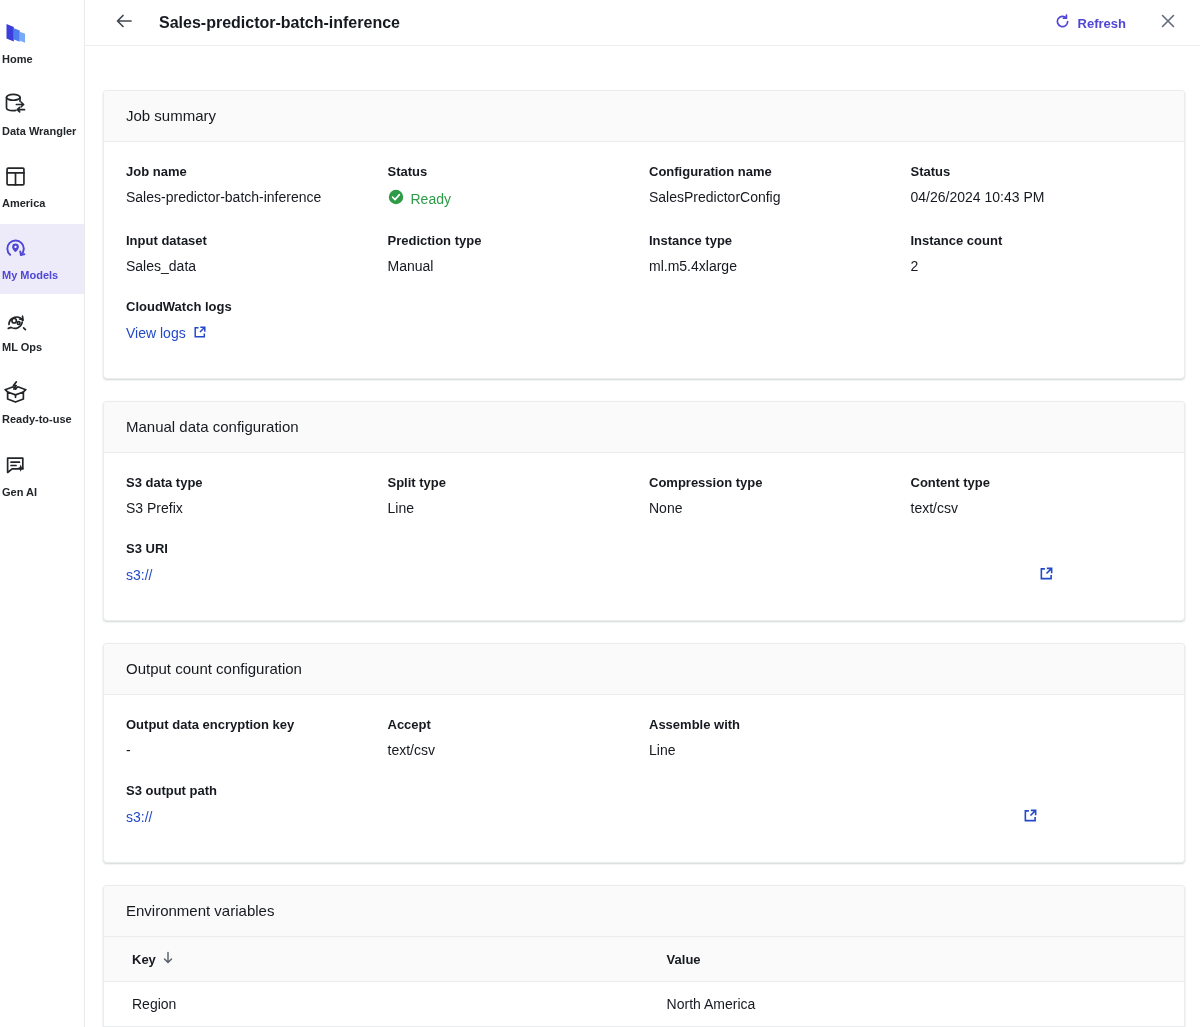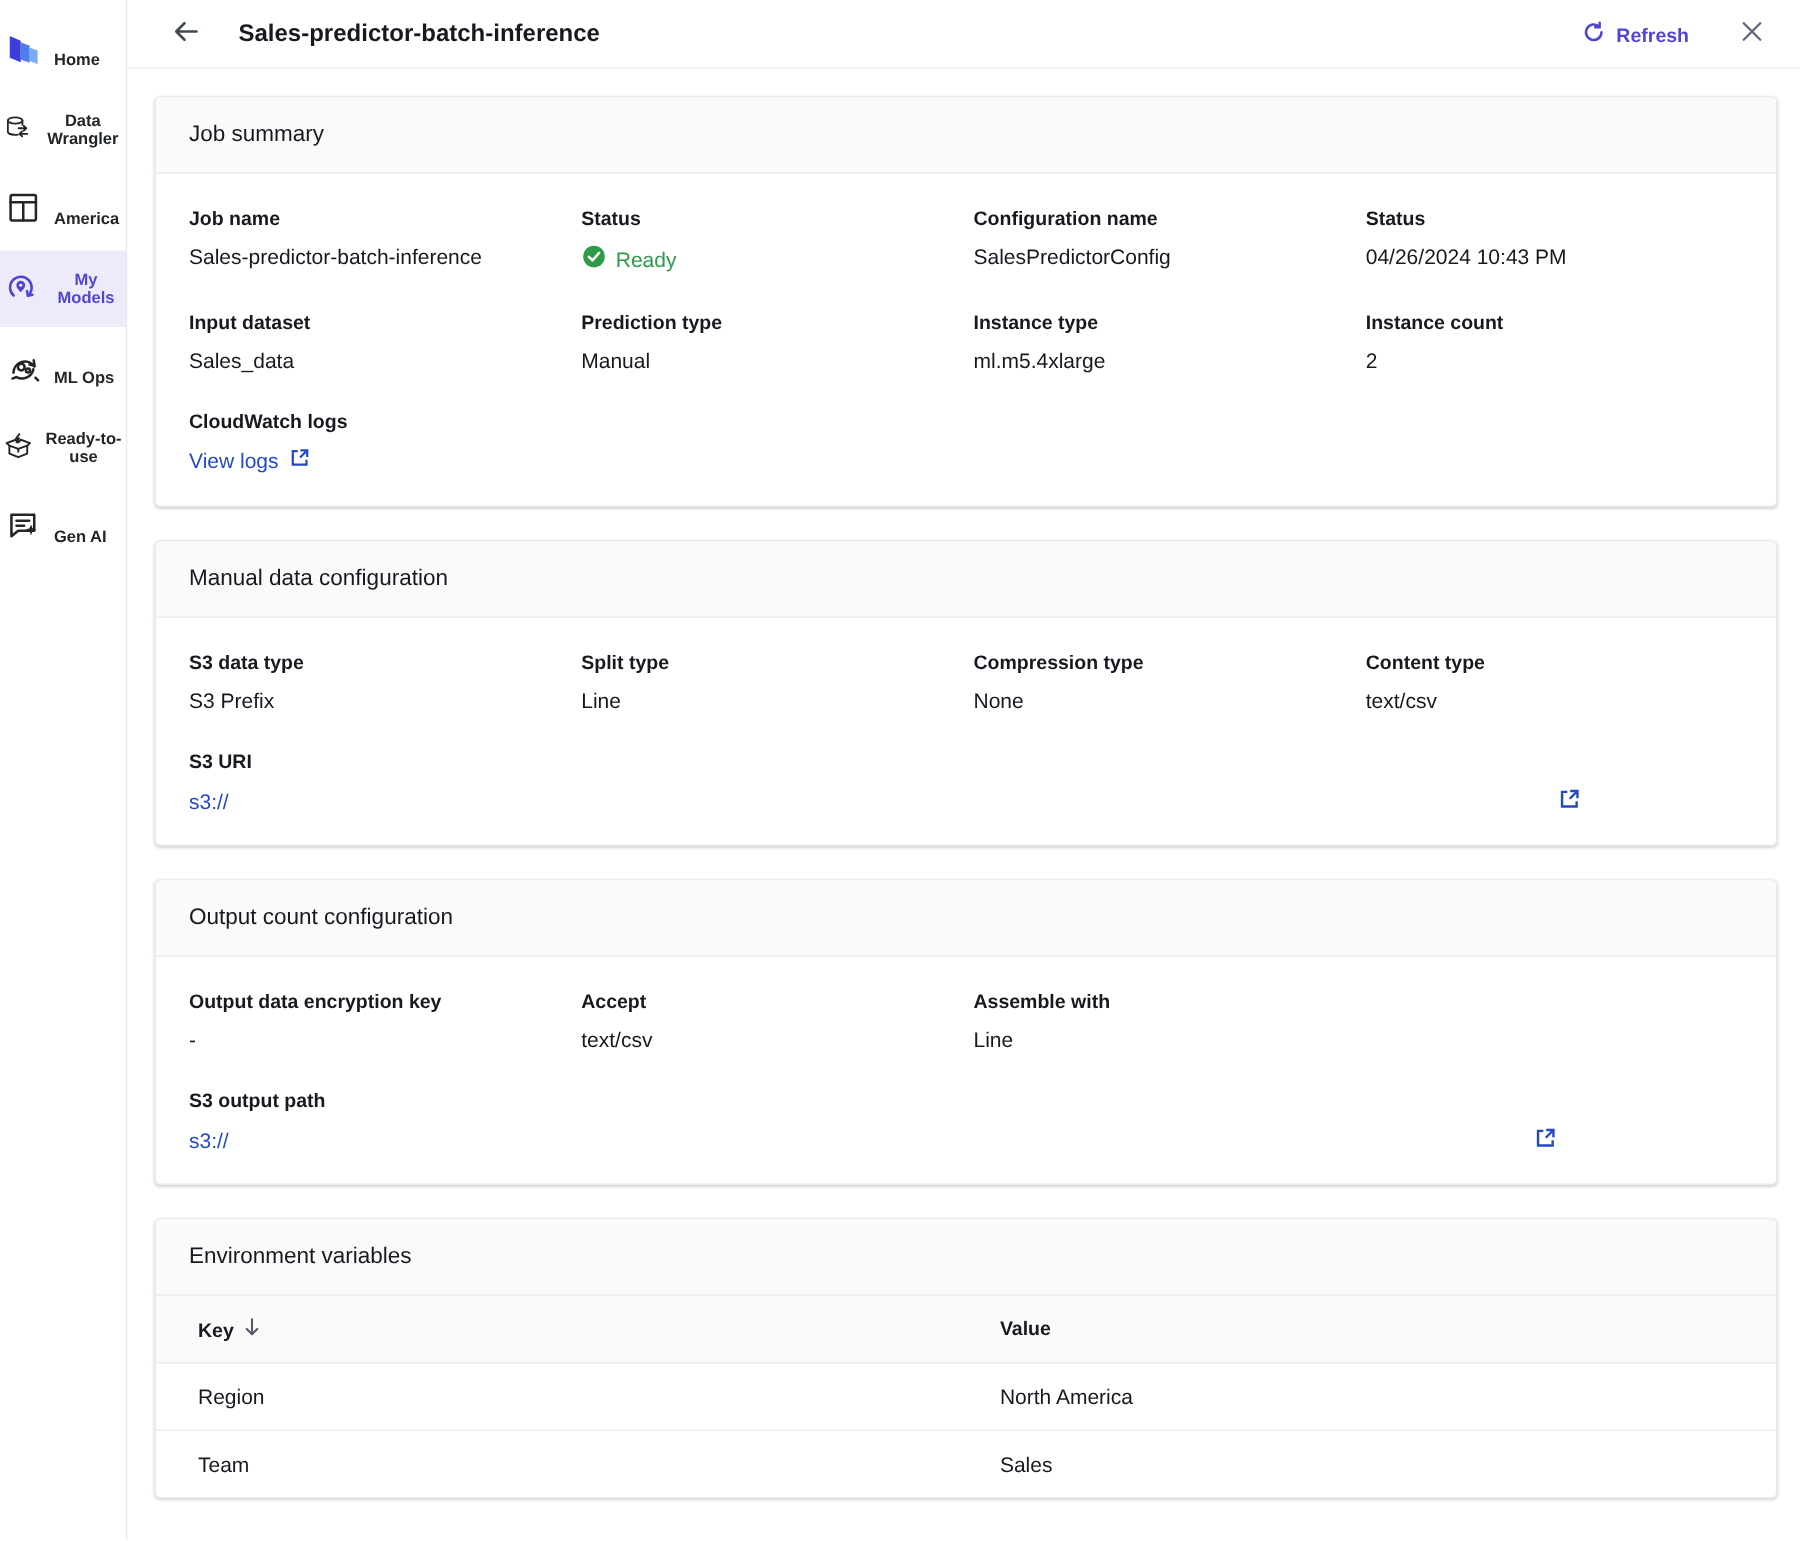--- a/index.html
+++ b/index.html
@@ -26,42 +26,42 @@
     width:85px;
     min-width:85px;
     border-right:1px solid #ebebeb;
     background:#fff;
     padding-top:8px;
     display:flex;
     flex-direction:column;
   }
   .side-item{
     display:flex;
-    flex-direction:row;
-    align-items:flex-end;
+    flex-direction:column;
+    align-items:flex-start;
     gap:7px;
     padding:11px 2px 13px;
     margin-bottom:2px;
     cursor:pointer;
     text-align:center;
   }
   .side-item .side-label{
     font-size:11px;
     font-weight:bold;
     color:#232629;
     line-height:1.1;
   }
   .side-item.selected{background:var(--accent-bg);}
   .side-item.selected .side-label{color:var(--accent);}
   .side-icon{width:27px;height:27px;display:block;}
   .side-icon svg{width:100%;height:100%;}
   .ink{stroke:#232629;stroke-width:1.5;fill:none;stroke-linecap:round;stroke-linejoin:round;}
   .ink-accent{stroke:var(--accent);stroke-width:1.7;fill:none;stroke-linecap:round;stroke-linejoin:round;}
   
-  .main{flex:1;display:flex;flex-direction:column;min-width:0;}
+  .main{flex:1;display:flex;flex-direction:column;min-width:0;gap:26px;}
   .topbar{
     height:46px;
     min-height:46px;
     display:flex;
     align-items:center;
     padding:0 24px 0 28px;
     border-bottom:1px solid #ededed;
     background:#fff;
   }
   .back-btn{
@@ -84,21 +84,21 @@
     background:#fff;
     margin-bottom:22px;
     overflow:hidden;
   }
   .card-header{
     background:var(--hdr-bg);
     border-bottom:1px solid var(--border);
     padding:16px 22px;
   }
   .card-title{font-size:15px;font-weight:normal;}
-  .card-body{padding:22px 22px 20px;}
+  .card-body{padding:22px 22px 36px;}
   .field-grid{display:grid;grid-template-columns:repeat(4,1fr);row-gap:25px;column-gap:10px;}
   .field-grid.cols3{grid-template-columns:repeat(4,1fr);}
   .f-label{font-size:13px;font-weight:bold;margin-bottom:10px;}
   .f-value{font-size:14px;}
   .status-value{display:flex;align-items:center;gap:7px;color:var(--green);font-size:14px;}
   .link{color:var(--link);font-size:14px;text-decoration:none;cursor:pointer;display:inline-flex;align-items:center;gap:7px;}
   .uri-block{margin-top:25px;}
   .uri-row{display:flex;align-items:center;justify-content:space-between;padding-right:108px;}
   .uri-row.tight{padding-right:124px;}
   .ext-btn{border:none;background:none;cursor:pointer;display:flex;align-items:center;}

